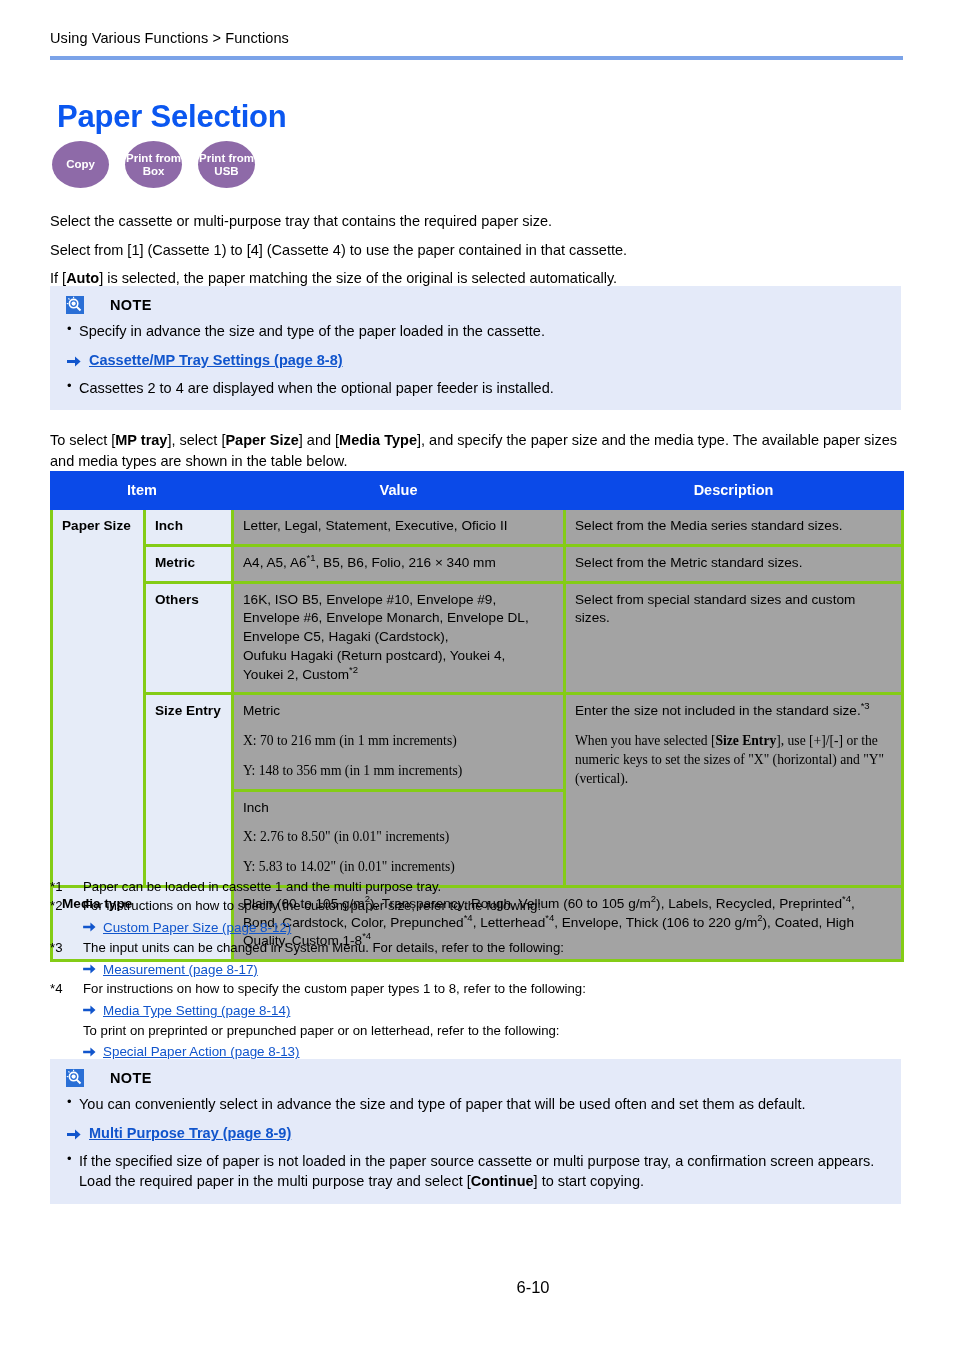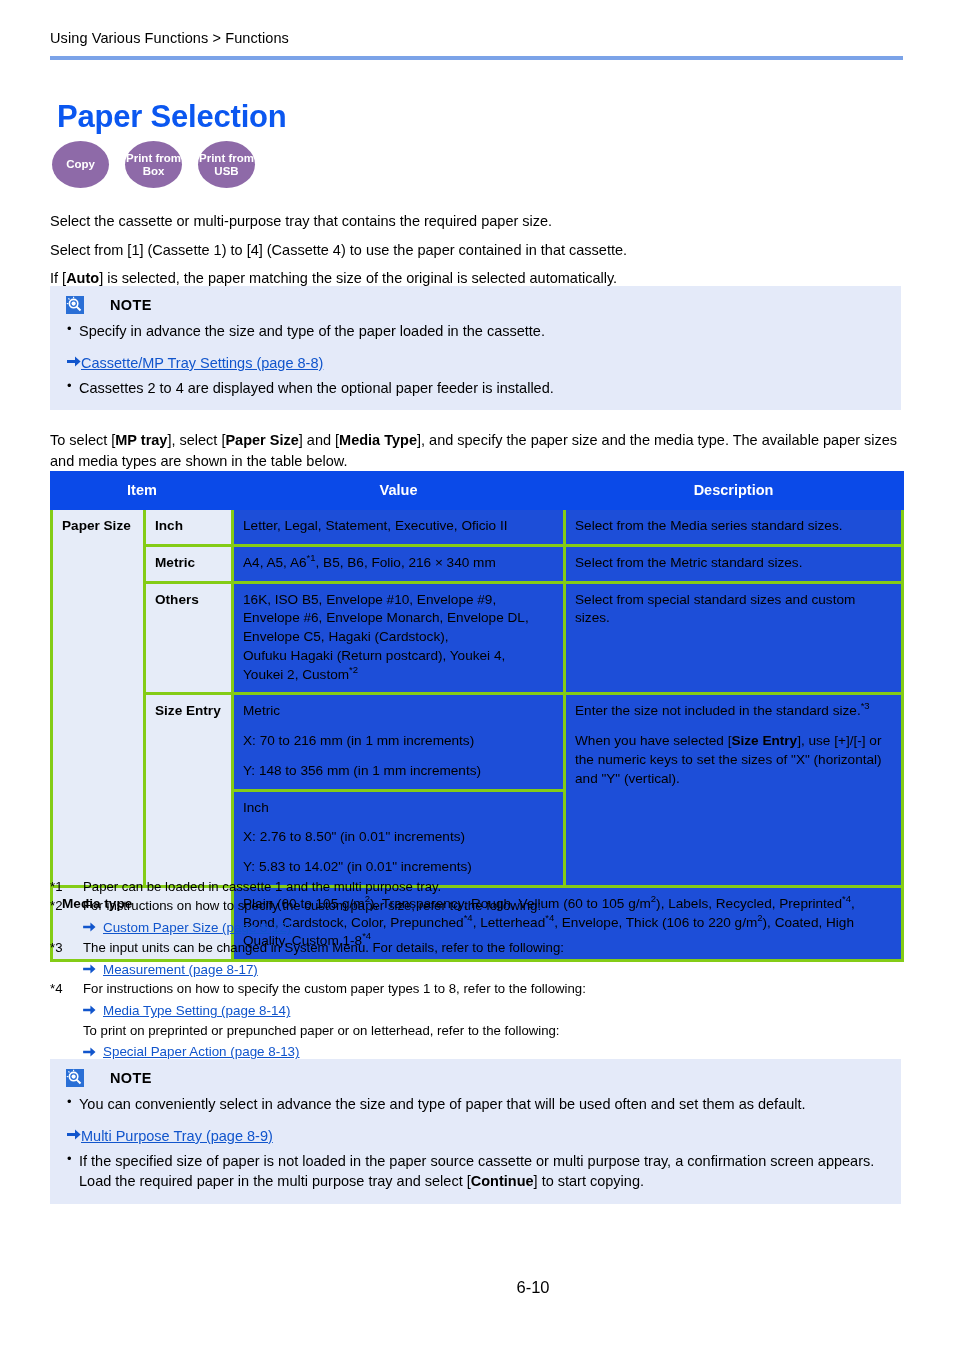--- a/index.html
+++ b/index.html
@@ -130,23 +130,25 @@
   }
   .note-item.bullet::before {
     content: "\2022";
     position: absolute;
     left: 1px;
     top: -1px;
     font-size: 13px;
   }
   .note-link-row {
     display: flex;
-    align-items: flex-end;
+    align-items: center;
+    gap: 8px;
     margin: 8px 0 7px 0;
     padding-left: 1px;
+    font-weight: bold;
   }
   .arrow-icon { flex: none; margin-top: 3px; }
   .doc-link {
     font-size: 14.5px;
     color: #1155cc;
     text-decoration: underline;
     cursor: pointer;
   }
 
   #note-top { top: 286px; }
@@ -179,24 +181,24 @@
   }
   .c-item-a { width: 93px; }
   .c-item-b { width: 88px; }
   .c-value  { width: 332px; }
   .c-desc   { width: 338px; }
 
   td.shade {
     background: #e6ecf8;
     font-weight: bold;
   }
-  td.plain { background: #1d4ed8; }
+  td.plain { background: #a3a3a3; }
   sup { font-size: 0.7em; vertical-align: super; line-height: 0; }
   .cell-p { margin: 0; }
-  .cell-p + .cell-p { margin-top: 11px; }
+  .cell-p + .cell-p { margin-top: 11px; font-family: Liberation Serif, serif; }
 
   
   .footnotes {
     position: absolute;
     left: 50px;
     top: 878px;
     width: 853px;
     font-size: 13.2px;
     line-height: 1.38;
   }

